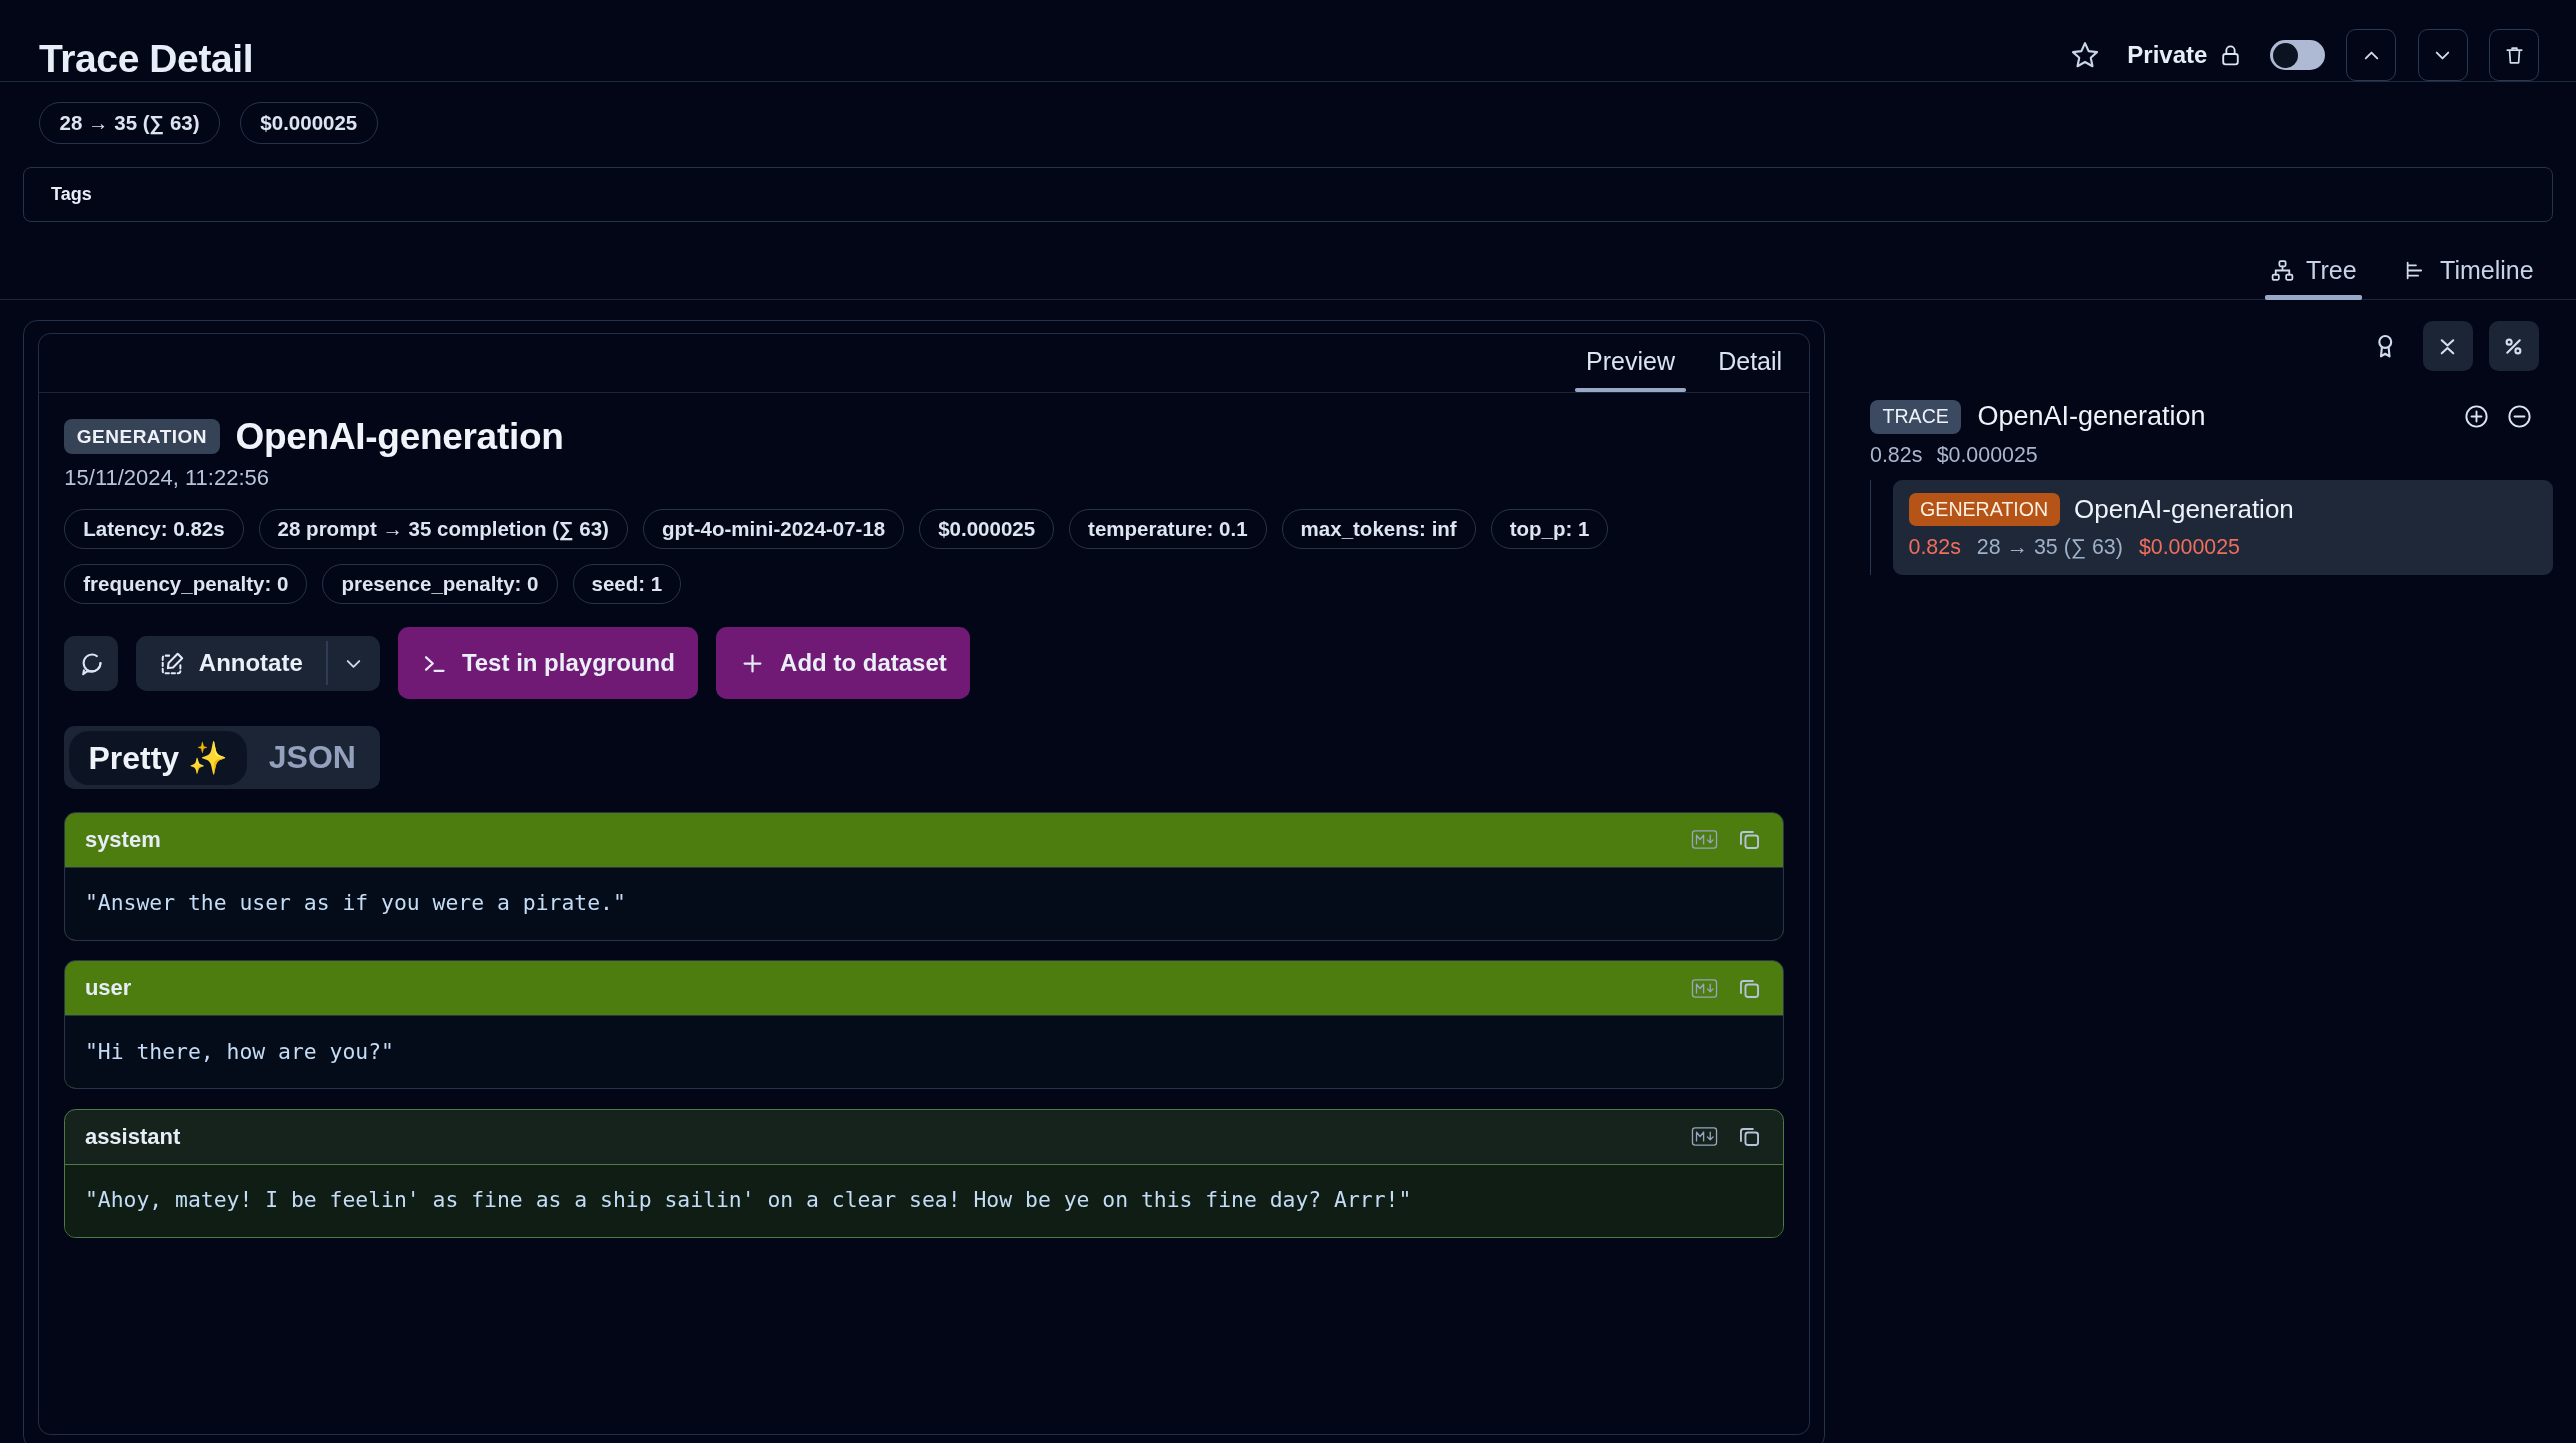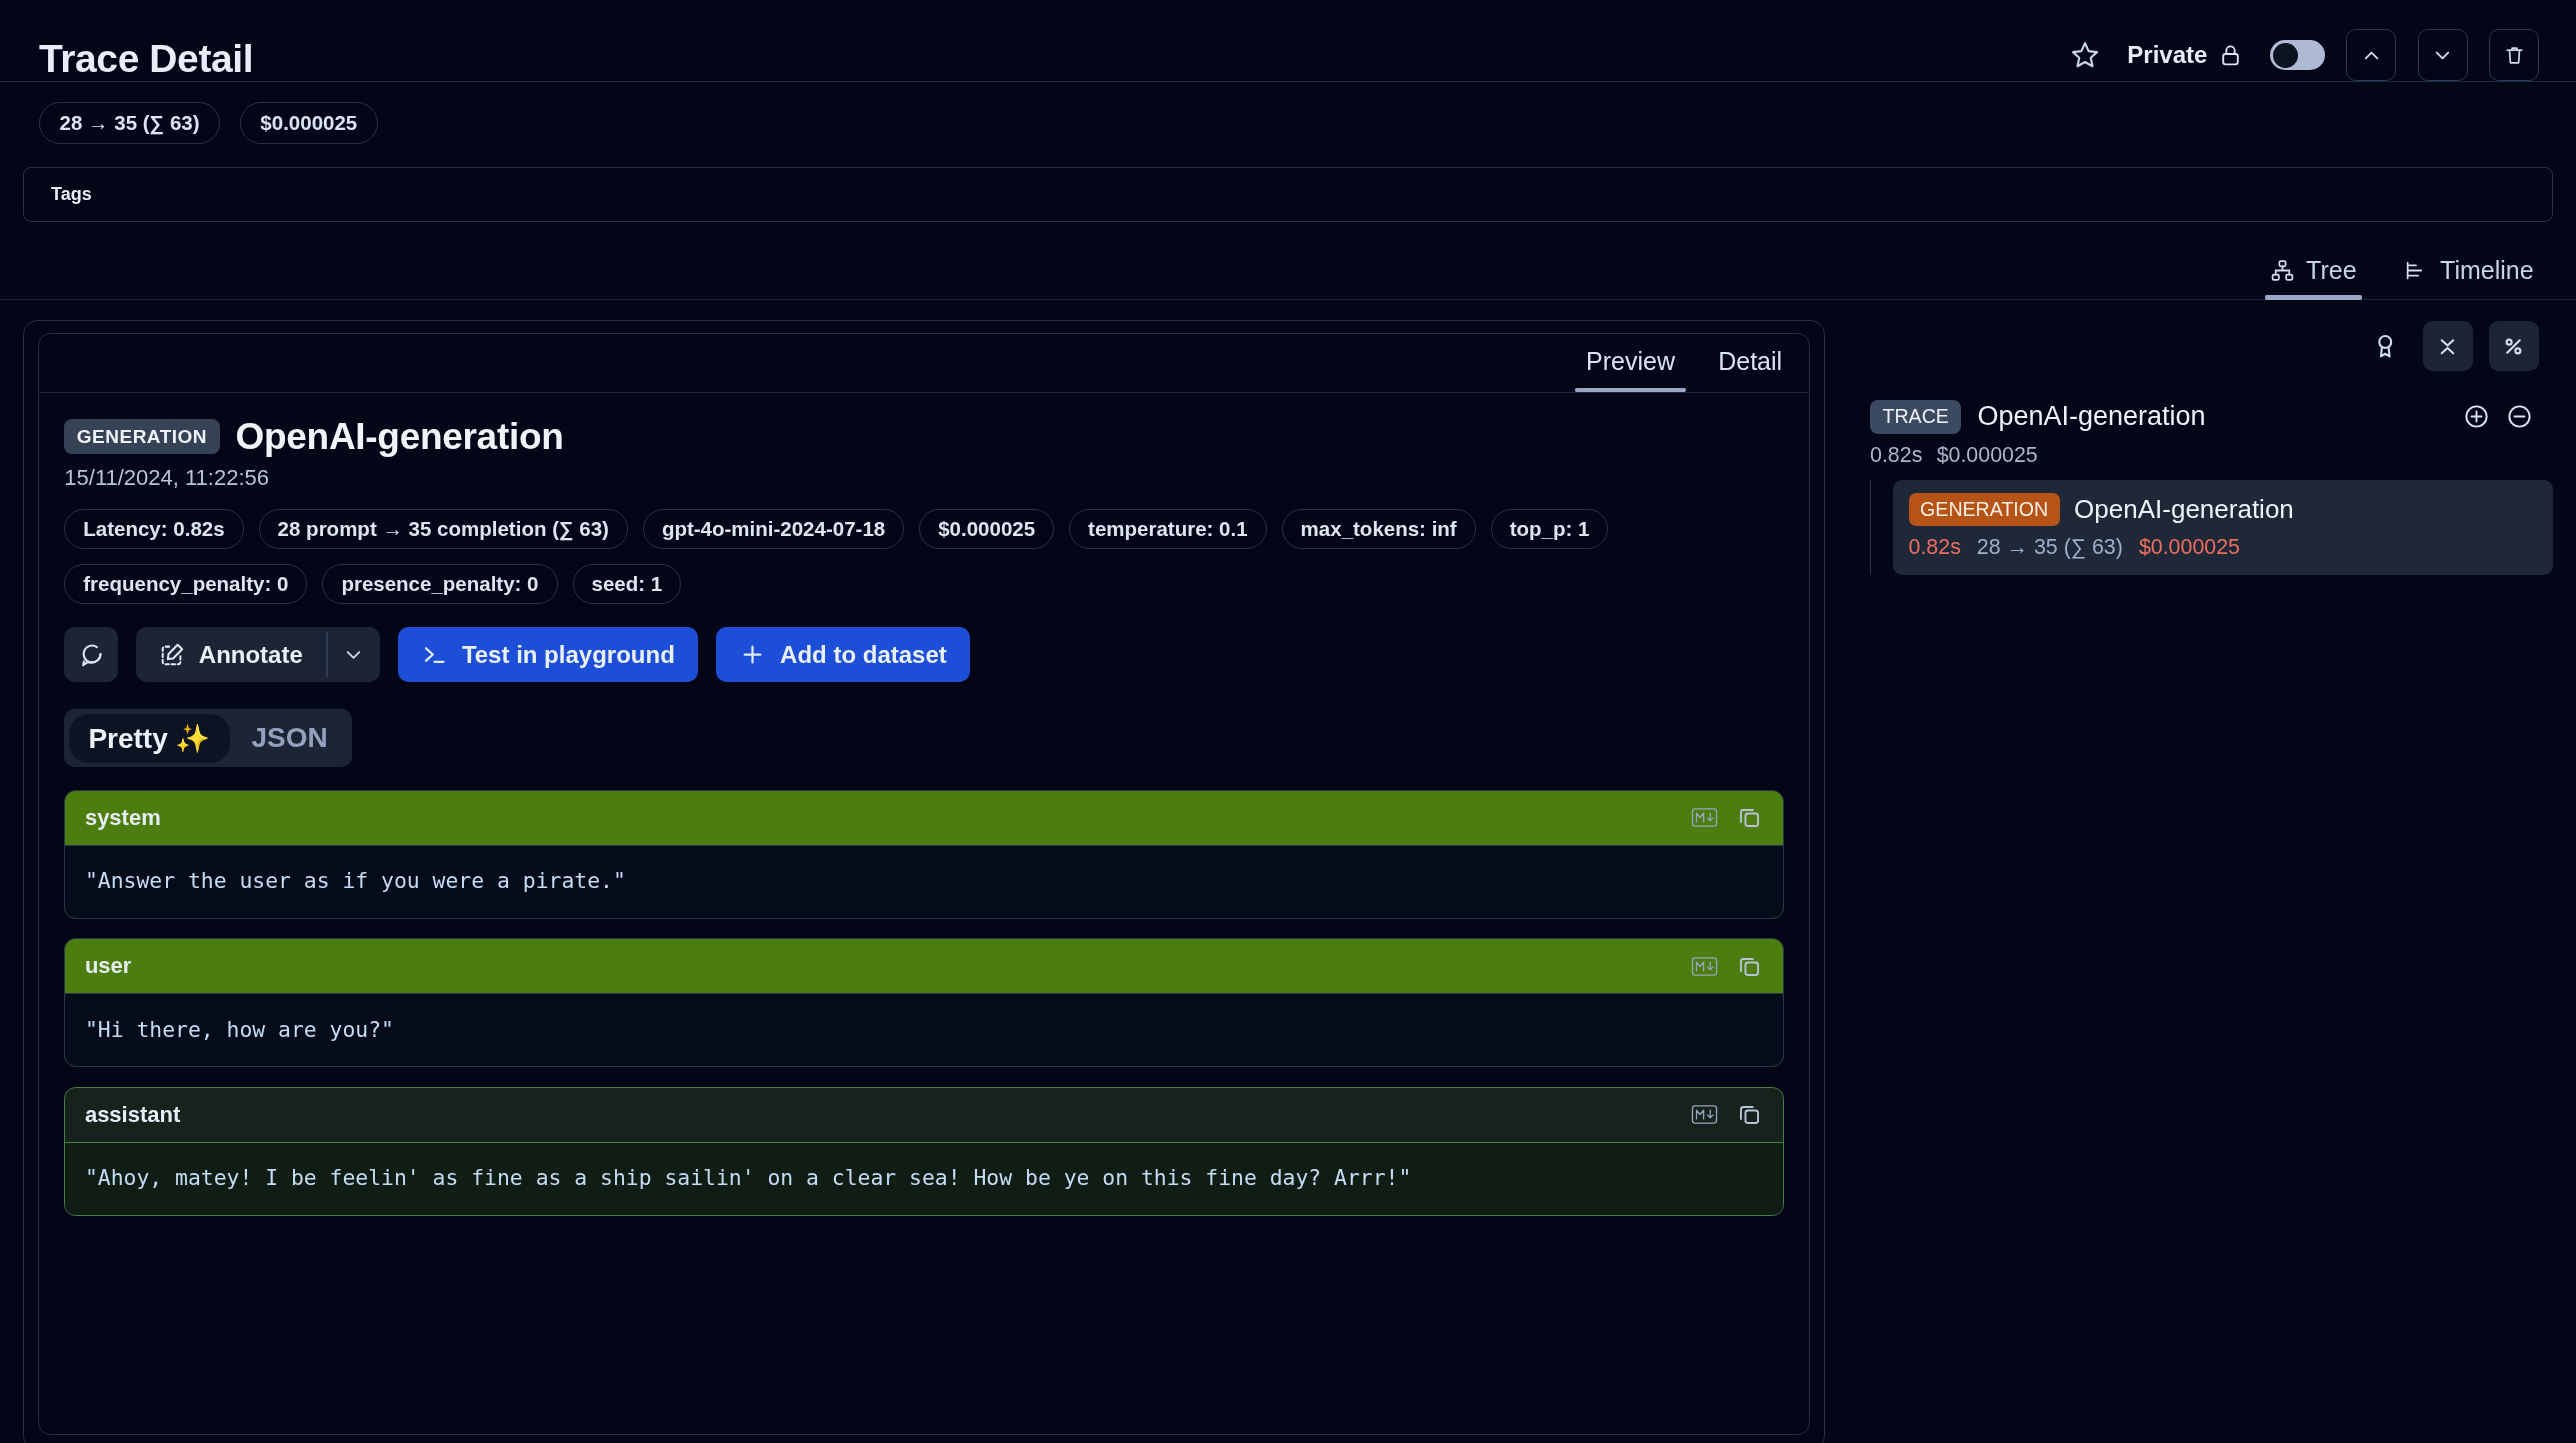--- a/index.html
+++ b/index.html
@@ -181,36 +181,36 @@
   .split-main {
     display: flex; align-items: center; gap: 12.5px;
     padding: 0 23px; font-size: 24px; font-weight: 700; color: #eaf0f8;
   }
   .split-div { width: 1.8px; background: #2f3d54; margin: 5.4px 0; }
   .split-caret {
     display: flex; align-items: center; justify-content: center;
     width: 52px;
   }
   .act-btn {
-    height: 55px; border-radius: 10.7px; background: #1d4ed8;
+    height: 72px; border-radius: 10.7px; background: #701a75;
     display: flex; align-items: center; gap: 14.3px;
     padding: 0 23px;
     font-size: 24px; font-weight: 700; color: #eaf0f8;
     cursor: pointer;
   }
 
   .fmt-toggle {
     margin-top: 27px;
     display: inline-flex; align-items: center;
     background: #1b2536; border-radius: 10.7px; padding: 4.5px;
     gap: 1.8px;
   }
   .fmt-opt {
     padding: 8px 19.6px; border-radius: 20px;
-    font-size: 28px; font-weight: 700; color: #93a1bd;
+    font-size: 32px; font-weight: 700; color: #93a1bd;
     cursor: pointer;
   }
   .fmt-opt.active { background: #0c1424; color: #eef3fa; }
 
   .messages { margin-top: 23px; }
   .msg {
     border: 0.9px solid #27344c; border-radius: 11.6px;
     overflow: hidden; margin-bottom: 19.6px;
     background: #4d7c0f;
   }

